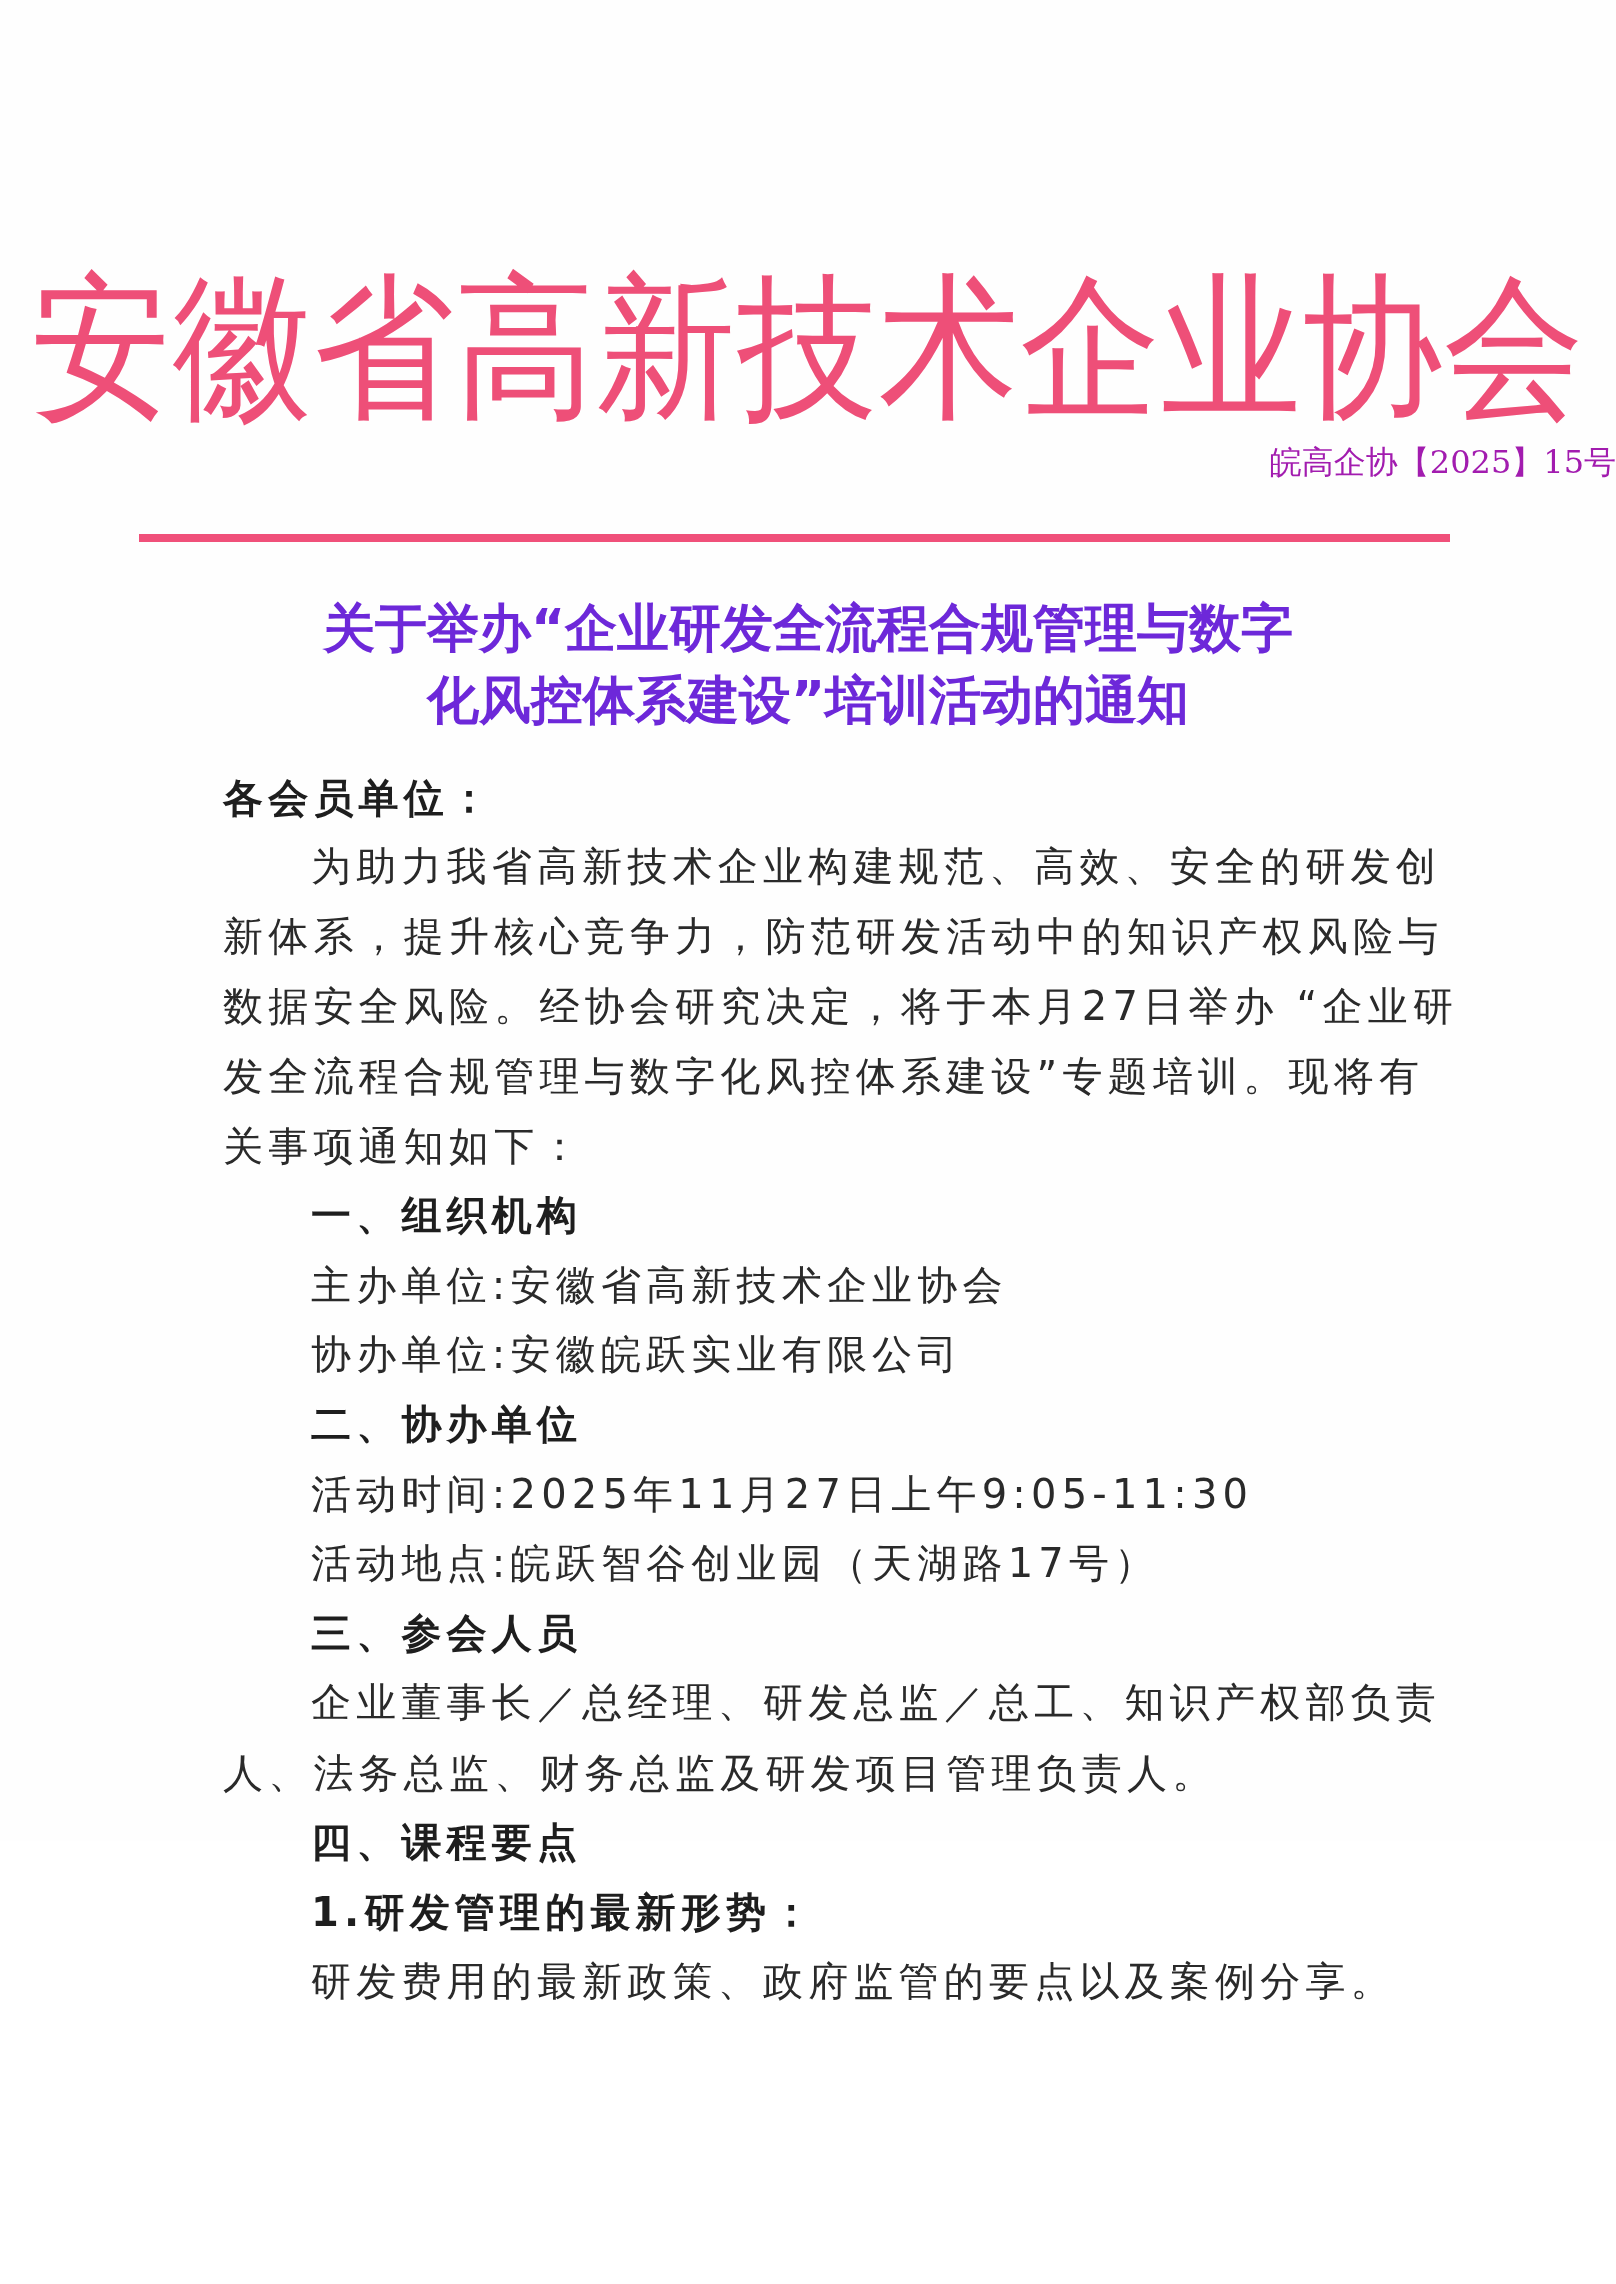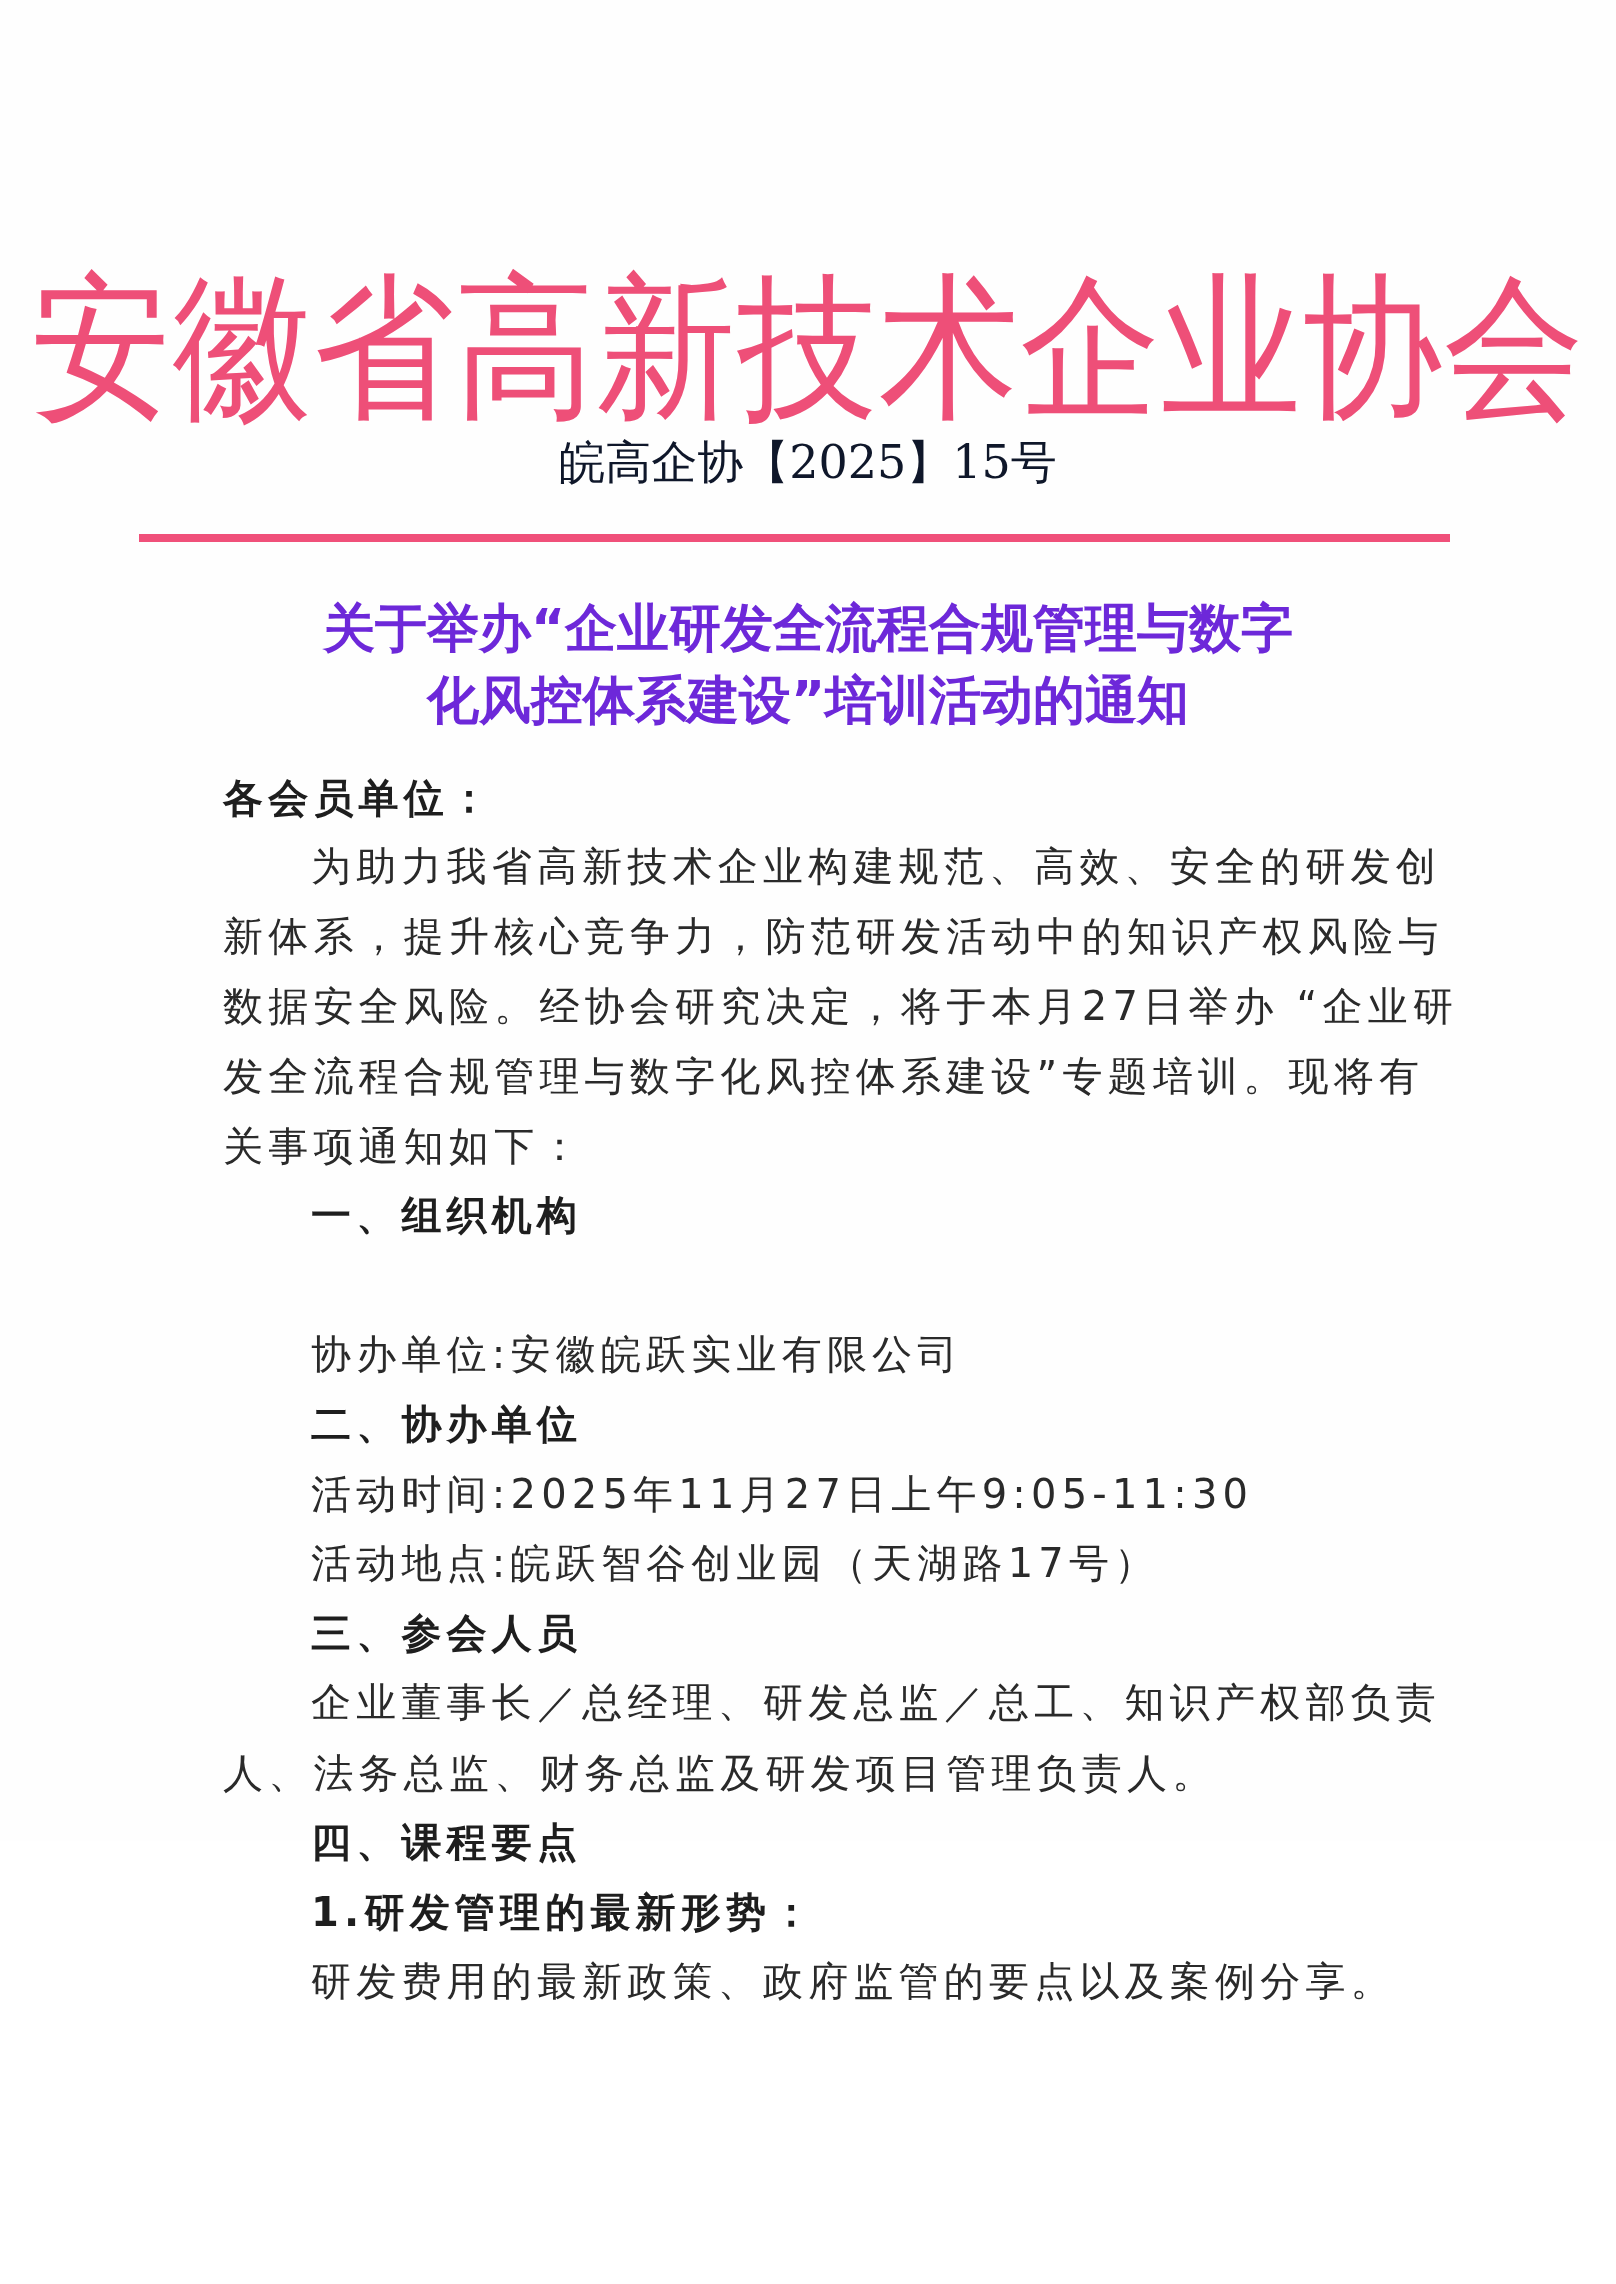--- a/index.html
+++ b/index.html
@@ -3,22 +3,22 @@
 <meta charset="utf-8">
 <style>
   html, body { margin:0; padding:0; background:#ffffff; }
   body { width:1616px; height:2284px; position:relative; overflow:hidden;
          font-family:"DejaVu Sans", "Liberation Sans", sans-serif; color:#1a1a1a; }
   .page { position:absolute; left:0; top:0; width:1616px; height:1841px; background:#fefefe; }
 
   .masthead { position:absolute; left:0; width:1616px; top:261px; text-align:center;
               font-family:"DejaVu Sans", sans-serif; font-size:140px; line-height:156px;
               color:#ee4f78; letter-spacing:1.3px; transform:scaleY(1.12); transform-origin:top center; }
-  .docno { position:absolute; left:0; width:1616px; top:433px; text-align:center;
-           font-family:"DejaVu Serif", serif; font-size:46px; line-height:59px; color:#0f172a; }
+  .docno { position:absolute; left:0; width:1616px; top:433px; text-align:right;
+           font-family:"DejaVu Serif", serif; font-size:32px; line-height:59px; color:#a21caf; }
   .redline { position:absolute; left:139px; top:534px; width:1311px; height:7.8px; background:#f0507a; }
 
   .title { position:absolute; left:163px; width:1290px; text-align:center;
            font-family:"DejaVu Sans", sans-serif; font-weight:bold; font-size:52px; line-height:70px; color:#6d28d9; }
   .title.l1 { top:593px; }
   .title.l2 { top:665px; }
 
   .p { position:absolute; left:223px; font-family:"DejaVu Sans", sans-serif; font-size:40px;
        line-height:59px; color:#2a2a2a; letter-spacing:5.2px; white-space:nowrap; }
   .p.bold { font-weight:bold; color:#1e1e1e; }
@@ -38,20 +38,21 @@
 
   <div class="p bold" style="top:769px;">各会员单位：</div>
 
   <div class="p ind" style="top:837px;">为助力我省高新技术企业构建规范、高效、安全的研发创</div>
   <div class="p" style="top:907px;">新体系，提升核心竞争力，防范研发活动中的知识产权风险与</div>
   <div class="p" style="top:977px;">数据安全风险。经协会研究决定，将于本月27日举办 “企业研</div>
   <div class="p" style="top:1047px;">发全流程合规管理与数字化风控体系建设”专题培训。现将有</div>
   <div class="p" style="top:1117px;">关事项通知如下：</div>
 
   <div class="p ind bold" style="top:1186px;">一、组织机构</div>
+  <div class="p ind" style="top:1256px;">主办单位:安徽省高新技术企业协会</div>
   <div class="p ind" style="top:1325px;">协办单位:安徽皖跃实业有限公司</div>
 
   <div class="p ind bold" style="top:1395px;">二、协办单位</div>
   <div class="p ind" style="top:1465px;">活动时间:2025年11月27日上午9:05-11:30</div>
   <div class="p ind" style="top:1534px;">活动地点:皖跃智谷创业园（天湖路17号）</div>
 
   <div class="p ind bold" style="top:1604px;">三、参会人员</div>
   <div class="p ind" style="top:1673px;">企业董事长／总经理、研发总监／总工、知识产权部负责</div>
   <div class="p" style="top:1744px;">人、法务总监、财务总监及研发项目管理负责人。</div>
 

